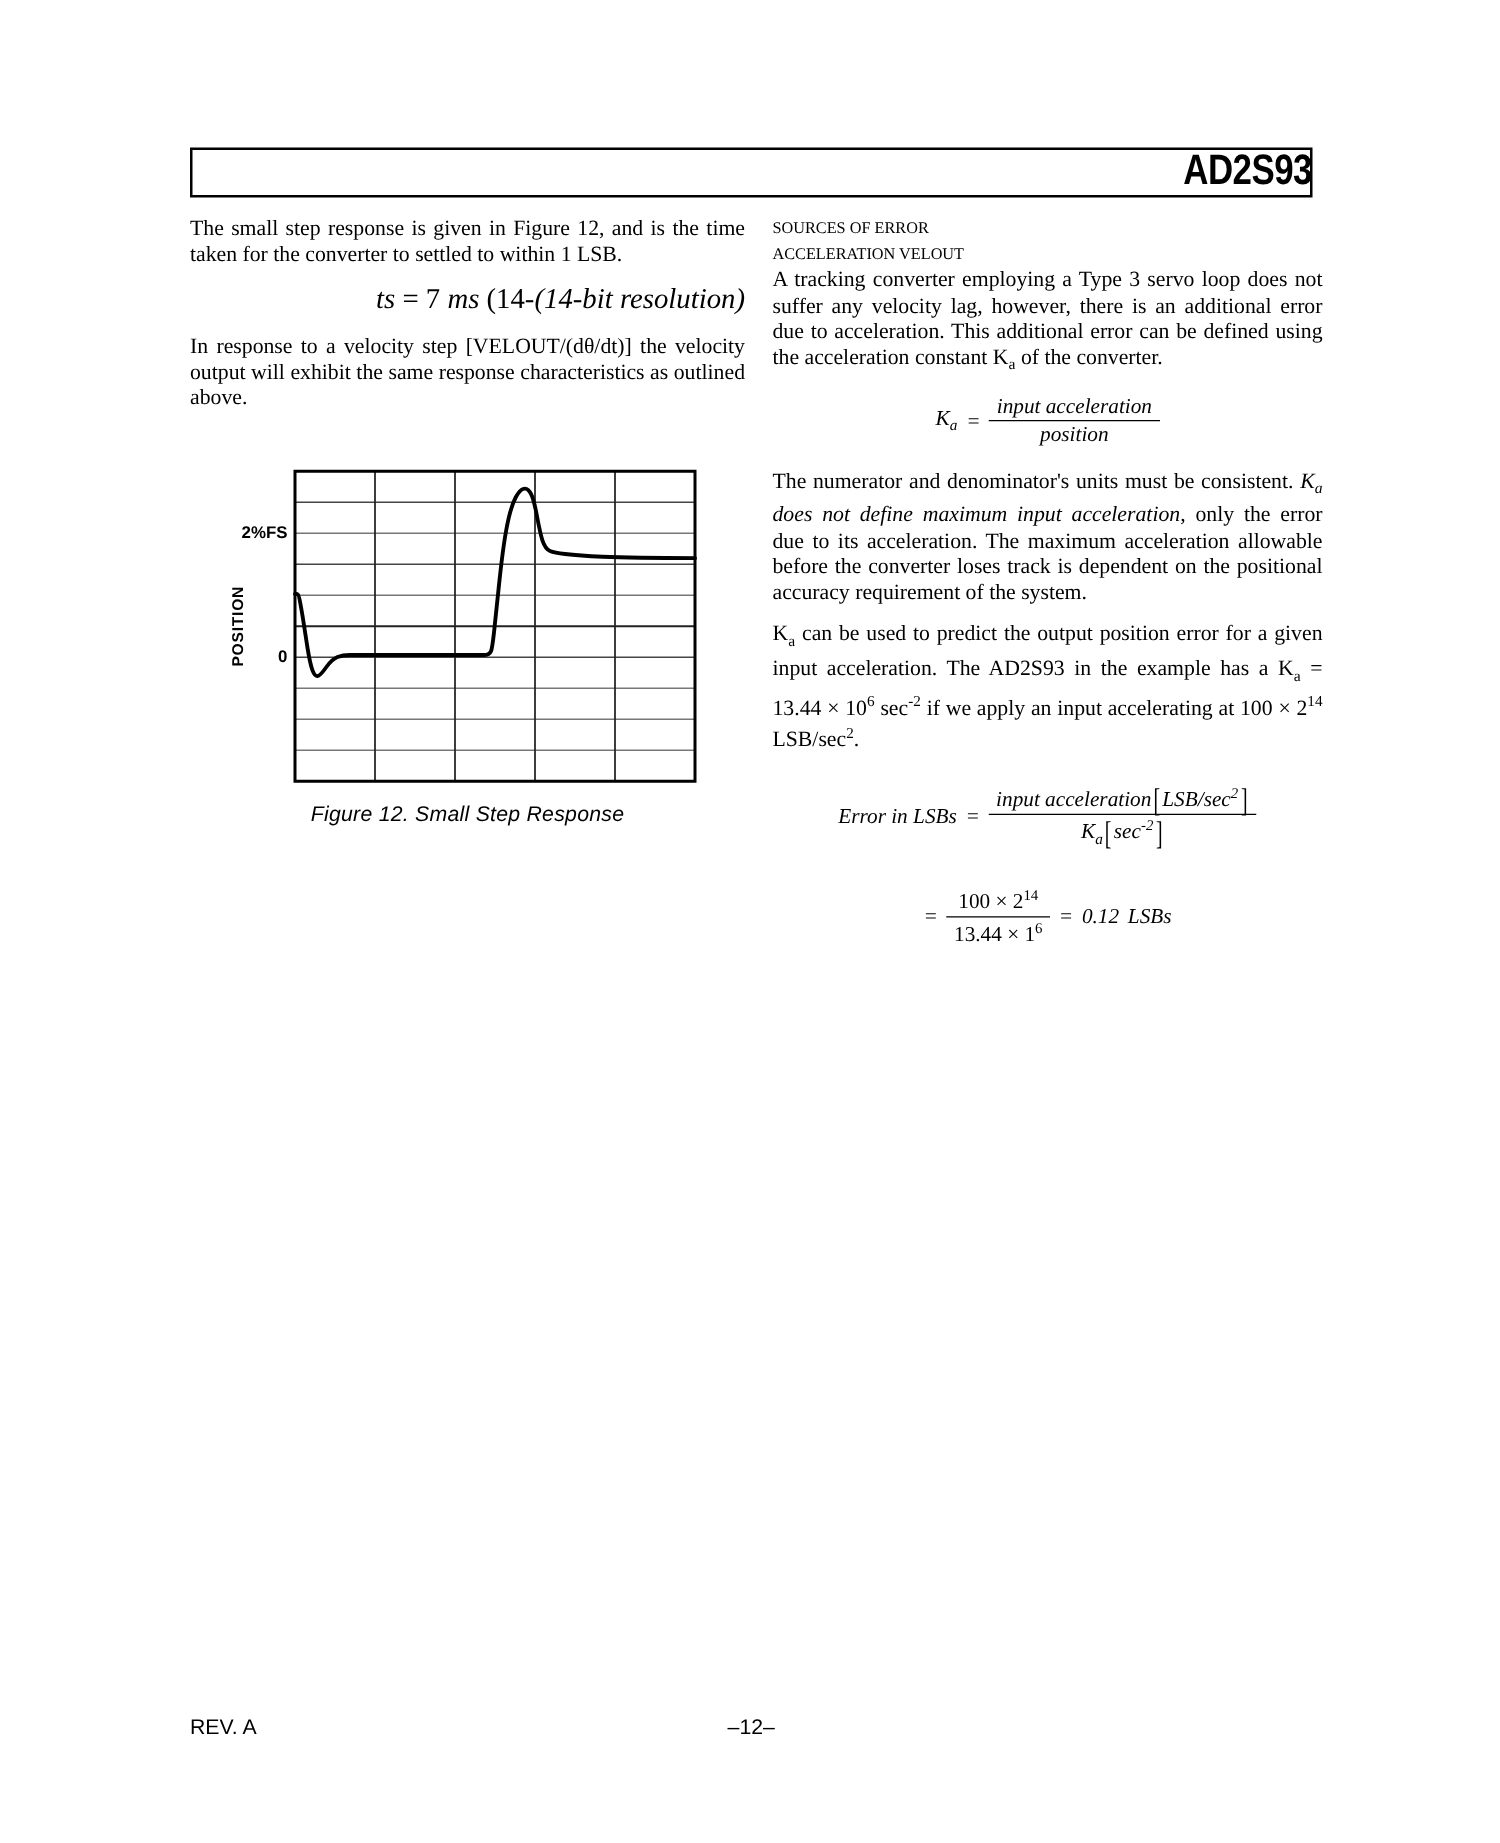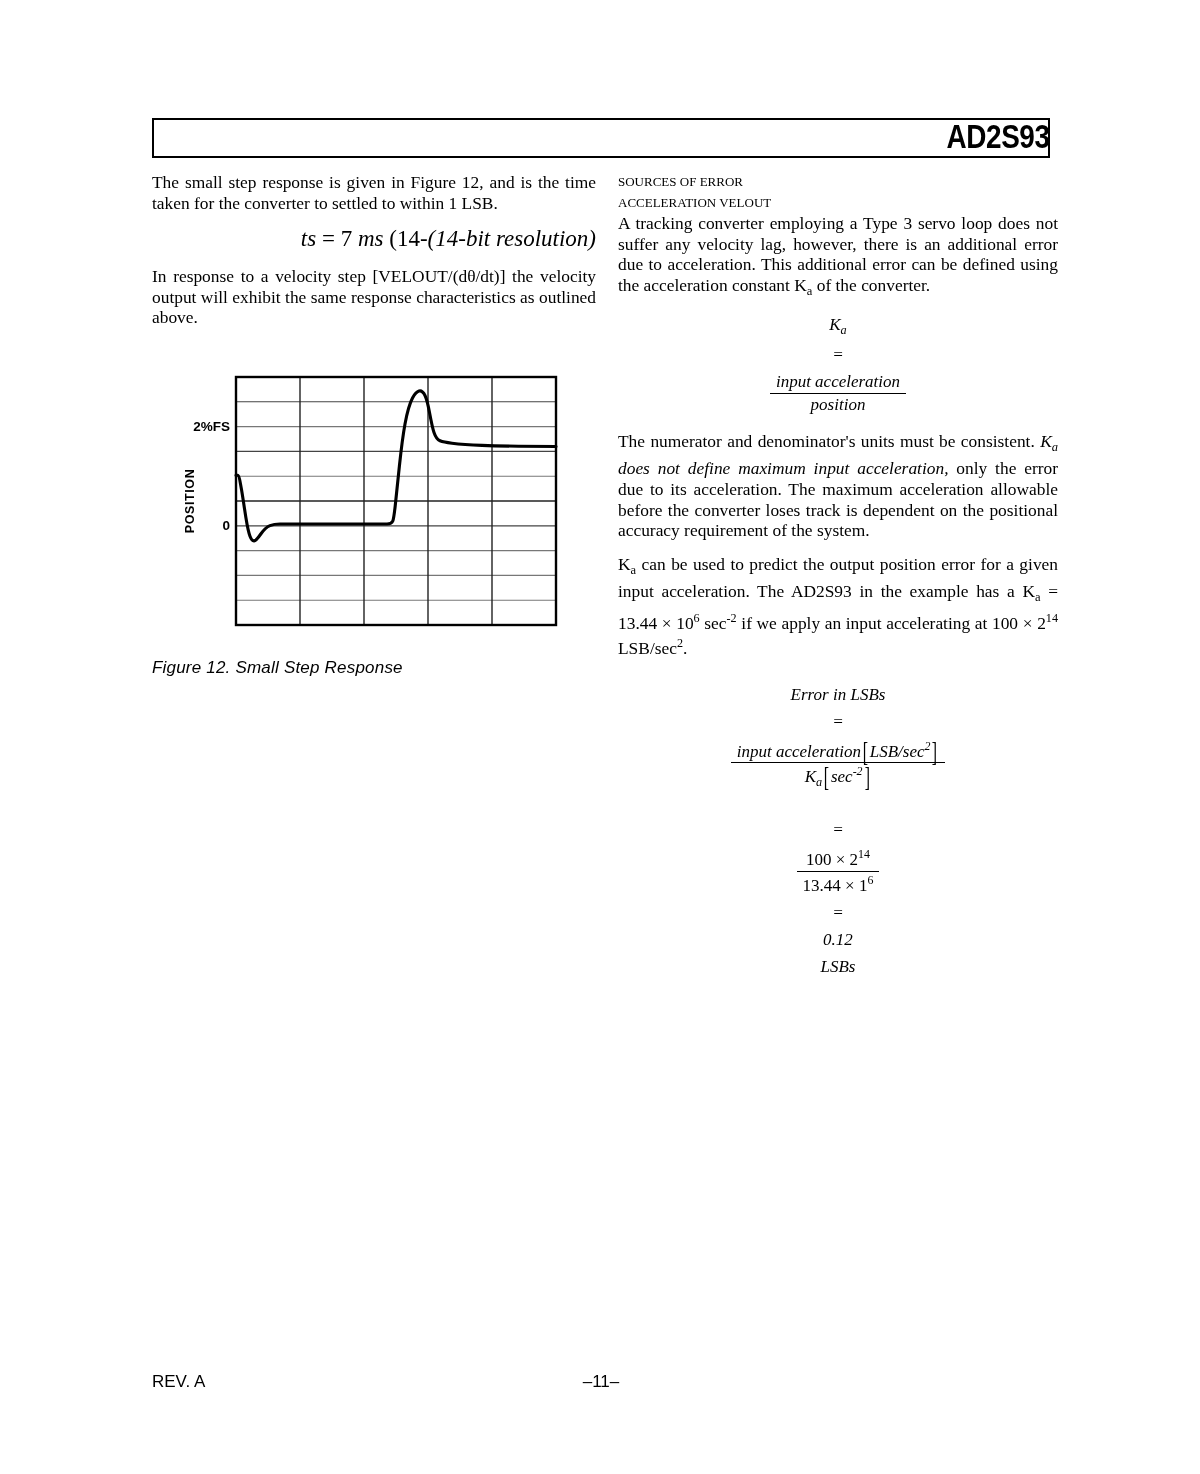--- a/index.html
+++ b/index.html
@@ -97,43 +97,42 @@
   }
   .eqblock {
     text-align: center;
     font-size: 17px;
     font-style: italic;
   }
   .eqrow {
     display: inline-flex;
     align-items: center;
     gap: 7px;
-    flex-direction: column;
   }
   .brk {
     display: inline-block;
     font-style: normal;
     font-size: 1.55em;
     line-height: 0.6;
     vertical-align: middle;
     transform: scaleX(0.6);
     font-family: "Liberation Serif", serif;
   }
 
   
   #figure-wrap {
     position: absolute;
     left: 152px;
     top: 368px;
     width: 444px;
   }
   #chart-svg { display: block; }
   #figure-caption {
-    margin-top: 28px;
-    text-align: left;
+    margin-top: 12px;
+    text-align: center;
     font-family: "Liberation Sans", sans-serif;
     font-style: italic;
     font-size: 17px;
     letter-spacing: 0.2px;
   }
 
   
   #footer {
     position: absolute;
     left: 152px;
@@ -287,14 +286,14 @@
       <span class="rm">=</span>
       <span class="rm">0.12</span>
       <span>LSBs</span>
     </span>
   </div>
 
 </div>
 
 <div id="footer">
   <span id="rev-label">REV. A</span>
-  <span id="page-number">–11–</span>
+  <span id="page-number">–12–</span>
 </div>
 
 </body></html>

